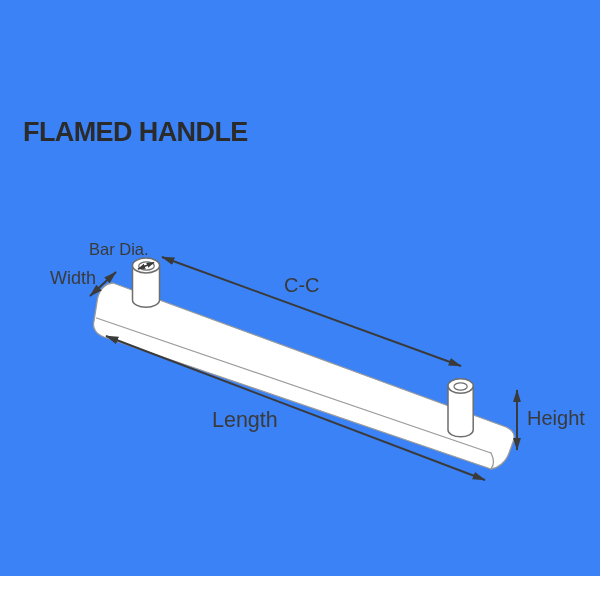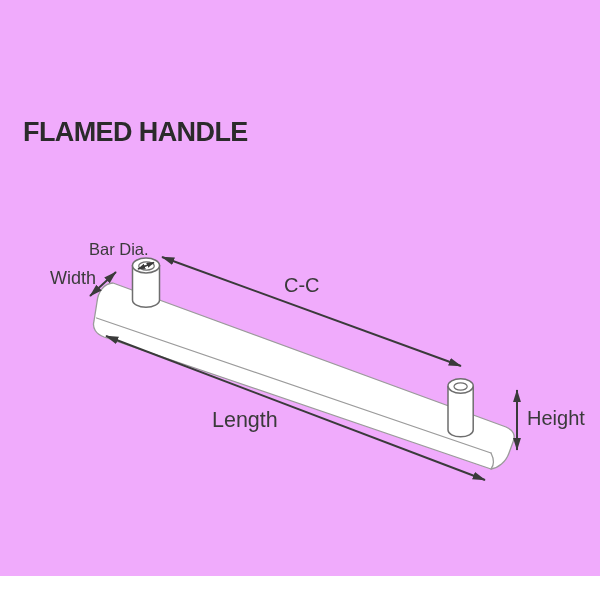--- a/index.html
+++ b/index.html
@@ -1,19 +1,19 @@
 <!DOCTYPE html>
 <html><head>
 <meta charset="utf-8">
 <style>
   html,body{margin:0;padding:0;background:#fff;}
   .page{
     position:relative;
     width:600px;height:576px;
-    background:#f0abfc;
+    background:#3b82f6;
     overflow:hidden;
     font-family:"Liberation Sans", sans-serif;
   }
   .title{
     position:absolute;
     left:23px; top:119px;
     margin:0;
     font-size:27px;
     font-weight:700;
     letter-spacing:-0.6px;

